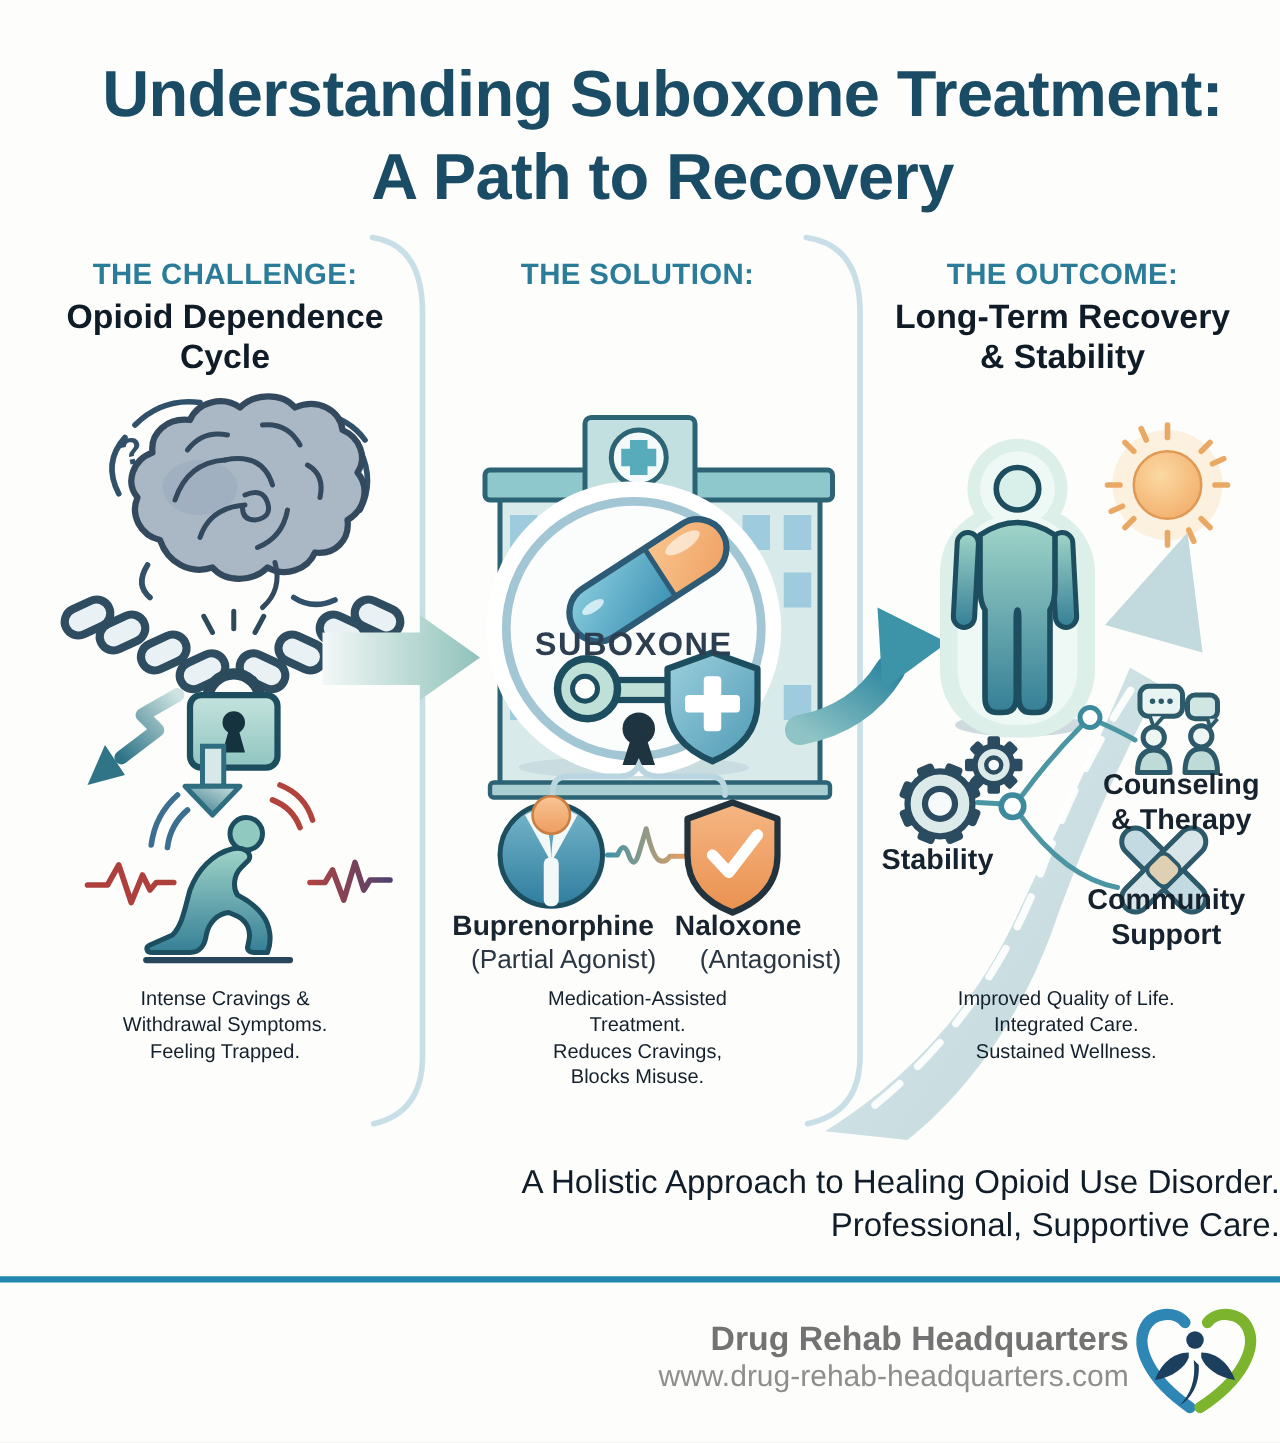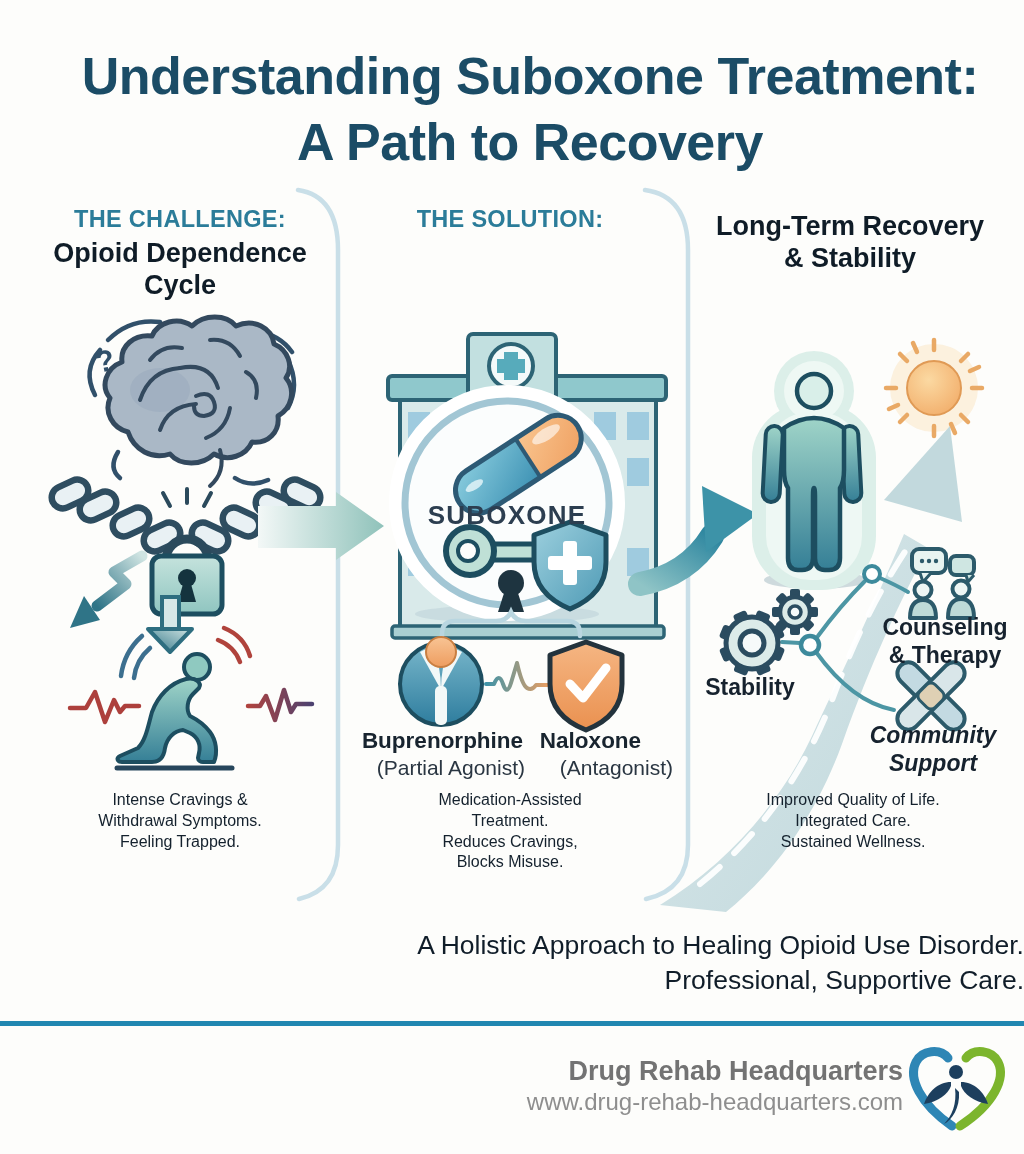--- a/index.html
+++ b/index.html
@@ -373,39 +373,40 @@
 
 <div class="abs colhead center" style="left:30px;width:300px;">
   <div class="kicker">THE CHALLENGE:</div>
   <div class="heading pre">Opioid Dependence
 Cycle</div>
 </div>
 <div class="abs colhead center" style="left:360px;width:300px;">
   <div class="kicker">THE SOLUTION:</div>
 </div>
 <div class="abs colhead center" style="left:690px;width:320px;">
+  <div class="kicker">THE OUTCOME:</div>
   <div class="heading pre">Long-Term Recovery
 &amp; Stability</div>
 </div>
 
 <div class="abs pill-label center" style="left:407px;width:200px;top:500px;">SUBOXONE</div>
 
 <div class="abs center" style="left:360px;width:165px;top:727px;">
   <div class="comp-name">Buprenorphine</div>
   <div class="comp-detail">(Partial Agonist)</div>
 </div>
 <div class="abs center" style="left:508px;width:165px;top:727px;">
   <div class="comp-name">Naloxone</div>
   <div class="comp-detail">(Antagonist)</div>
 </div>
 
 <div class="abs node-label center" style="left:690px;width:120px;top:674px;">Stability</div>
 <div class="abs node-label center pre" style="left:875px;width:140px;top:614px;">Counseling
 &amp; Therapy</div>
-<div class="abs node-label center pre" style="left:863px;width:140px;top:722px;font-style:italic;">Community
+<div class="abs node-label center pre" style="left:863px;width:140px;top:706px;">Community
 Support</div>
 
 <div class="abs caption center pre" style="left:30px;width:300px;top:790px;">Intense Cravings &amp;
 Withdrawal Symptoms.
 Feeling Trapped.</div>
 <div class="abs caption center pre" style="left:362px;width:296px;top:790px;">Medication-Assisted
 Treatment.
 Reduces Cravings,
 Blocks Misuse.</div>
 <div class="abs caption center pre" style="left:700px;width:306px;top:790px;">Improved Quality of Life.

